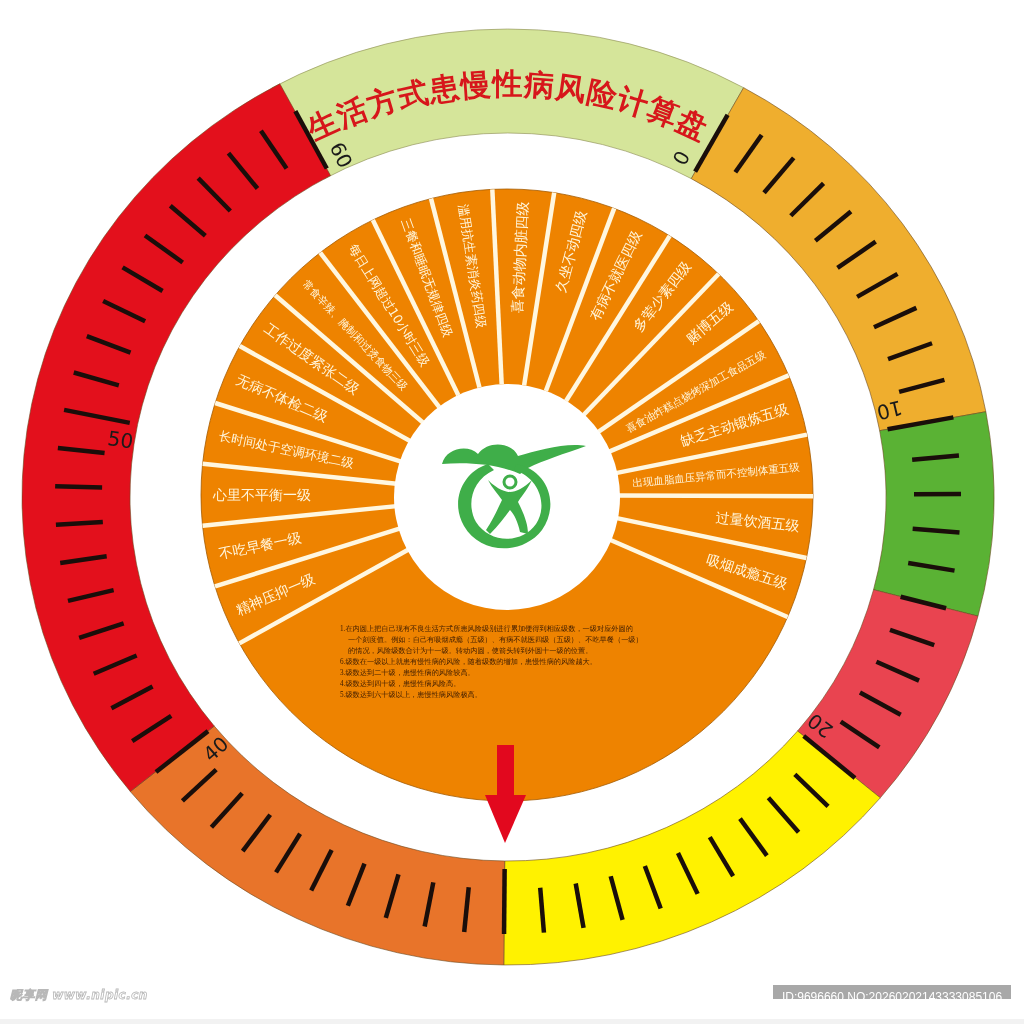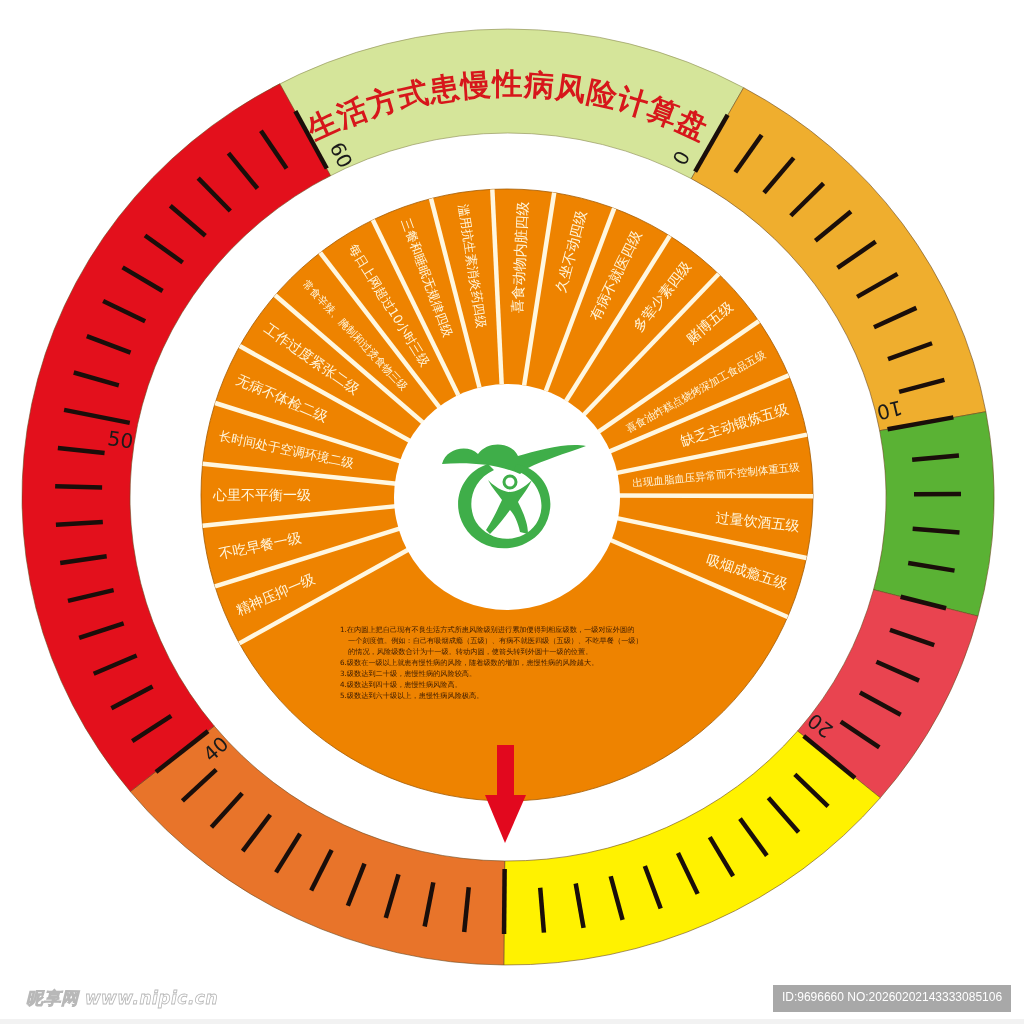--- a/index.html
+++ b/index.html
@@ -8,29 +8,29 @@
     #dial { position: absolute; left: 0; top: 0; width: 1024px; height: 1024px; }
     .instructions {
       position: absolute; left: 340px; top: 624px; width: 360px;
       color: #3a1a00; font-size: 7.2px; line-height: 11px;
     }
     .instructions .heading {
       text-align: center; font-size: 18px; font-weight: bold; color: #2b1200;
       letter-spacing: 2px; margin-bottom: 6px; line-height: 20px;
     }
     .instructions .heading span.sep { display: inline-block; width: 1px; height: 16px; background: #2b1200; margin: 0 6px; vertical-align: -2px; }
-    .instructions .line { white-space: nowrap; }
+    .instructions .line { white-space: nowrap; font-family: Liberation Serif, serif; }
     .instructions .indent { padding-left: 8px; }
     .watermark-left {
-      position: absolute; left: 26px; top: 987px; font-size: 17px;
+      position: absolute; left: 10px; top: 987px; font-size: 12px;
       color: #ffffff; -webkit-text-stroke: 0.8px #b8b8b8; font-weight: bold; font-style: italic;
       letter-spacing: 0.5px;
     }
     .watermark-right {
-      position: absolute; left: 773px; top: 985px; width: 238px; height: 27px;
+      position: absolute; left: 773px; top: 985px; width: 238px; height: 14px;
       background: #a8a8a8; color: #ffffff; font-size: 12px; line-height: 25px;
       text-align: center; font-family: "Liberation Sans Narrow", "Liberation Sans", sans-serif;
     }
     .bottom-strip { position: absolute; left: 0; top: 1019px; width: 1024px; height: 5px; background: #f2f2f2; }
   </style>
 </head>
 <body>
 
 <svg id="dial" viewBox="0 0 1024 1024" xmlns="http://www.w3.org/2000/svg">
   <defs>

